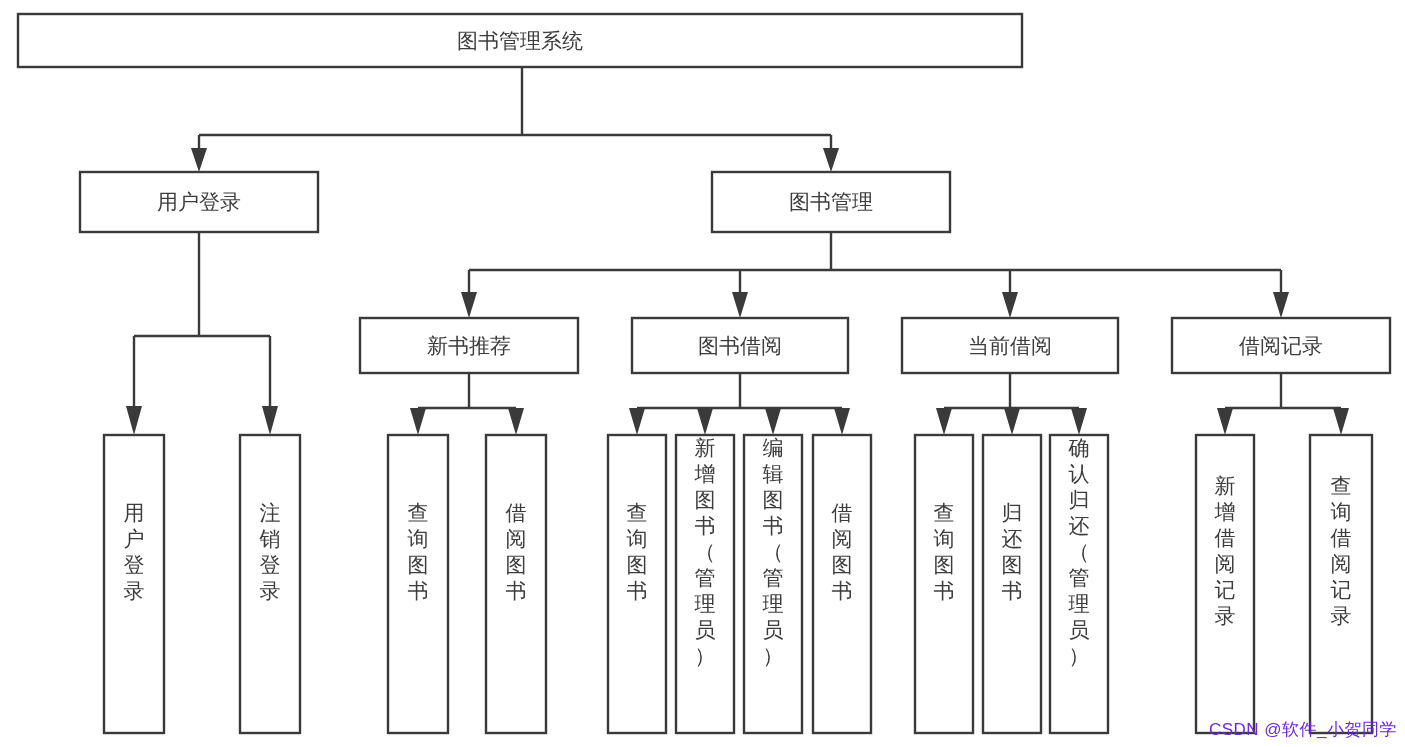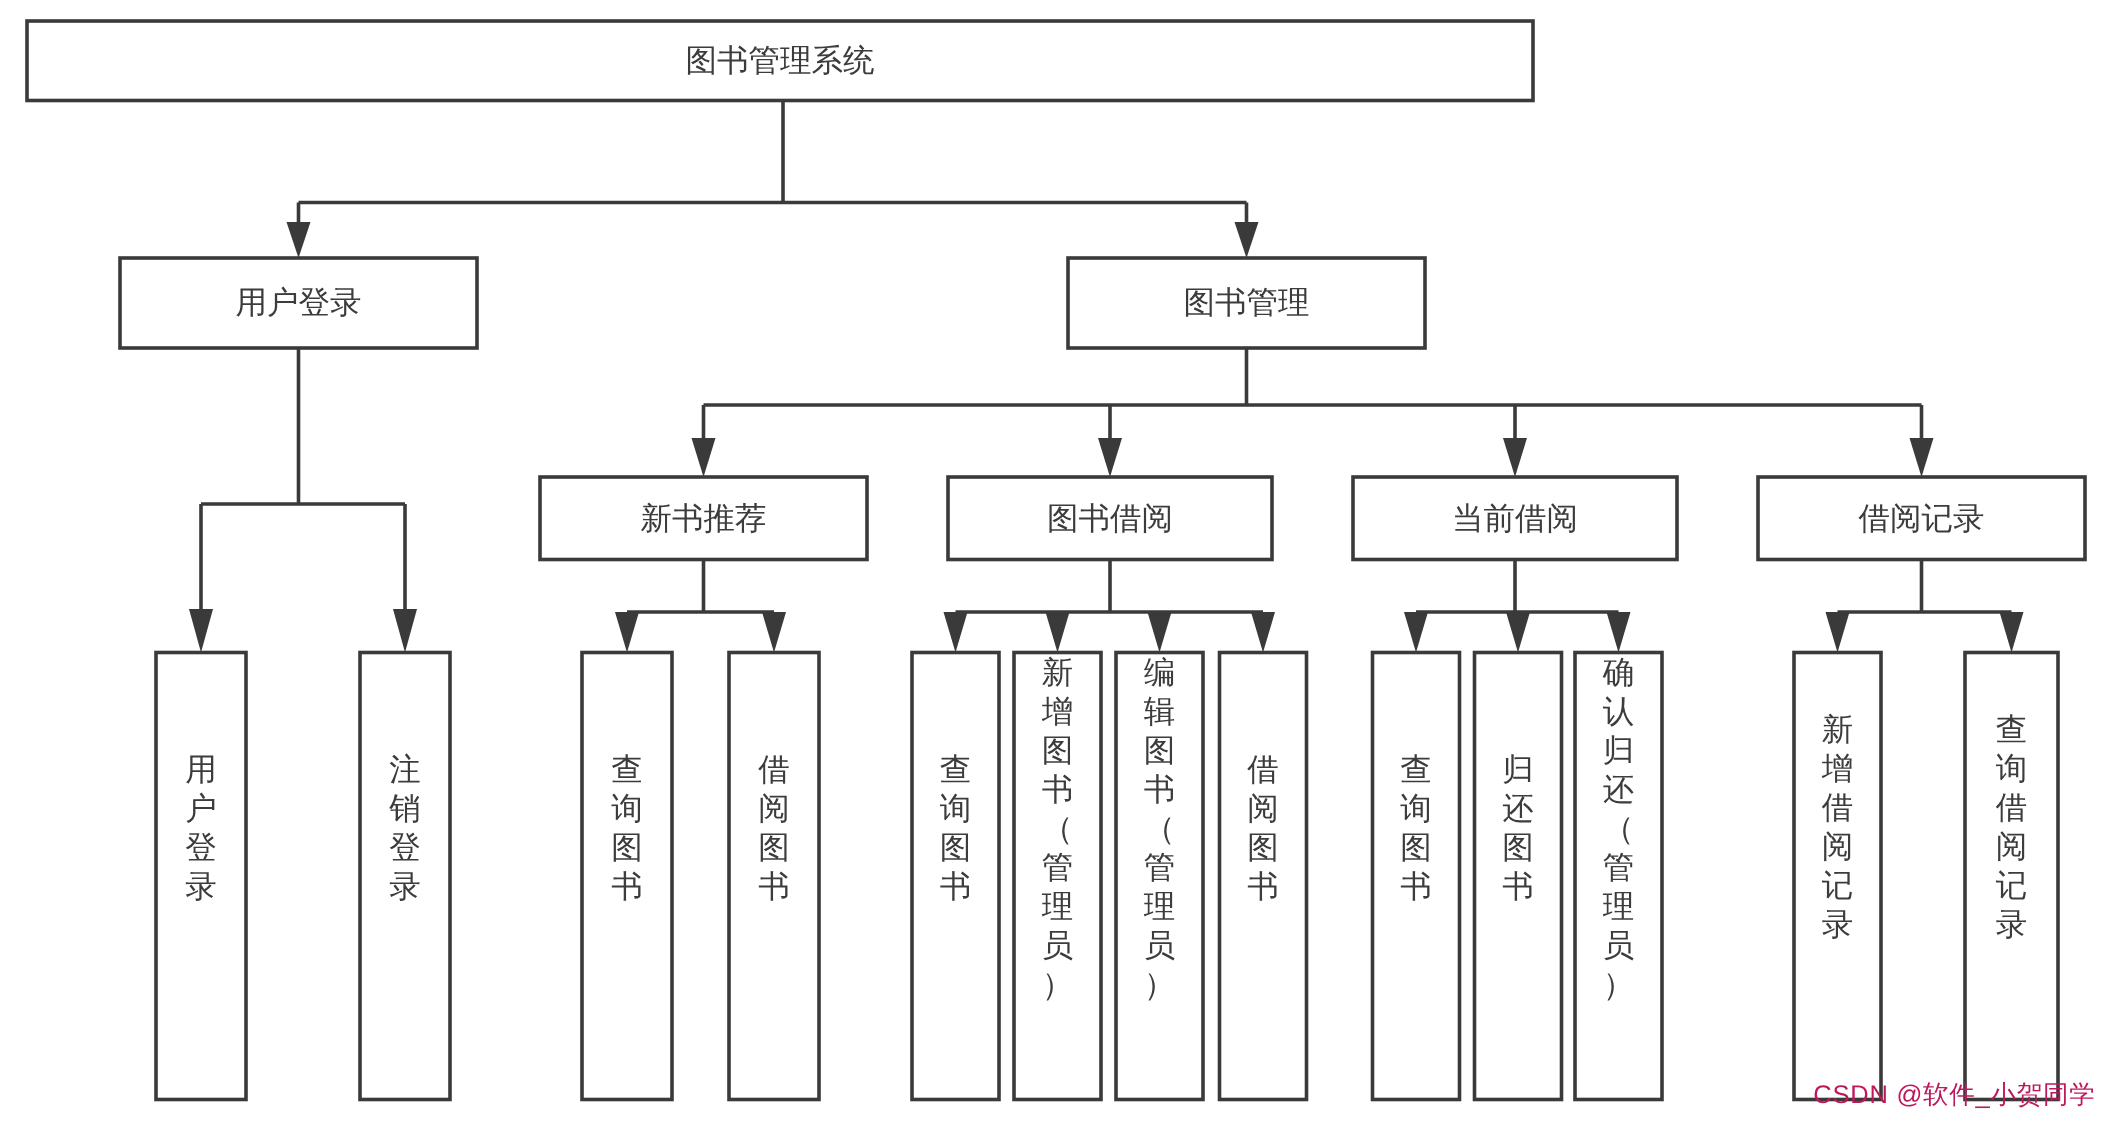--- a/index.html
+++ b/index.html
@@ -53,21 +53,21 @@
   .arrow-head {
     fill: #3a3a3a;
     stroke: none;
   }
   .watermark-text {
     position: absolute;
     right: 8px;
     bottom: 6px;
     font-family: "Liberation Sans", "DejaVu Sans", sans-serif;
     font-size: 17px;
-    color: #be185d;
+    color: #6d28d9;
     letter-spacing: 0.5px;
     white-space: nowrap;
     user-select: none;
   }
 </style>
 </head>
 <body>
 
 <div id="diagram-root">
 

